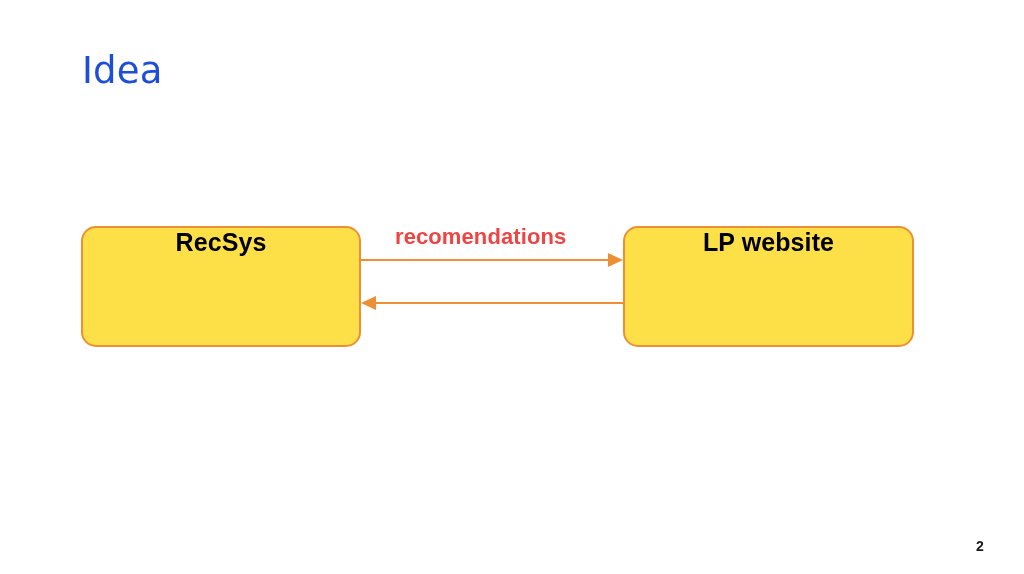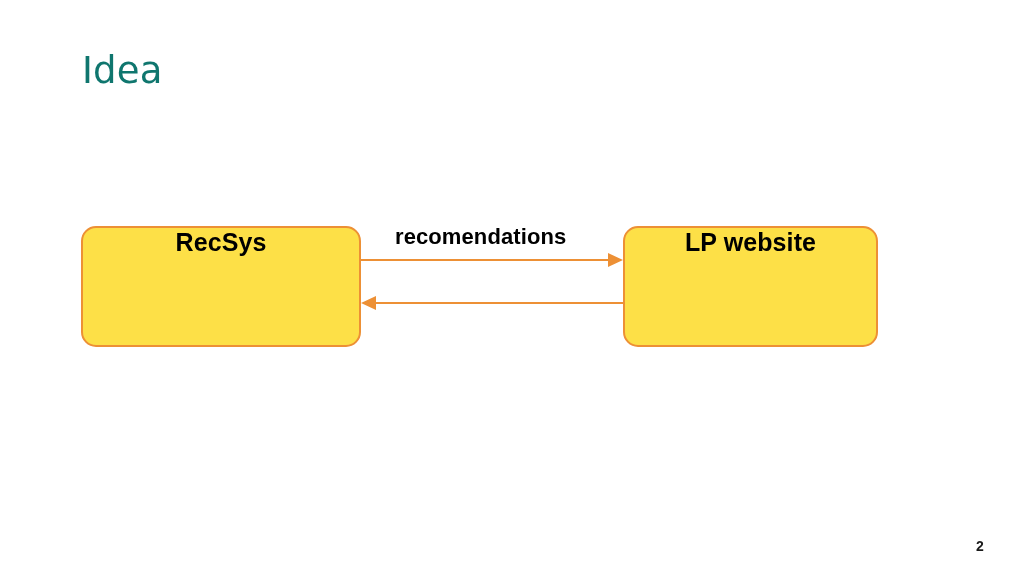--- a/index.html
+++ b/index.html
@@ -19,21 +19,21 @@
   }
 
   
   #slide-title {
     position: absolute;
     left: 82px;
     top: 50px;
     font-family: "DejaVu Sans", sans-serif;
     font-size: 37px;
     font-weight: 400;
-    color: #0f766e;
+    color: #1d4ed8;
     letter-spacing: 0.2px;
     line-height: 1.15;
     white-space: pre;
   }
 
   
   #diagram {
     position: absolute;
     left: 0;
     top: 0;
@@ -62,31 +62,31 @@
 
   #node-recsys {
     left: 81px;
     top: 226px;
     width: 280px;
     height: 121px;
   }
   #node-lpwebsite {
     left: 623px;
     top: 226px;
-    width: 255px;
+    width: 291px;
     height: 121px;
   }
 
   
   .edge-label {
     position: absolute;
     font-family: "Liberation Sans", sans-serif;
     font-size: 22px;
     font-weight: 700;
-    color: #000000;
+    color: #ef4444;
     white-space: pre;
     letter-spacing: 0.1px;
   }
   #label-recomendations {
     left: 395px;
     top: 224px;
   }
   #label-clickstream {
     left: 420px;
     top: 308px;

